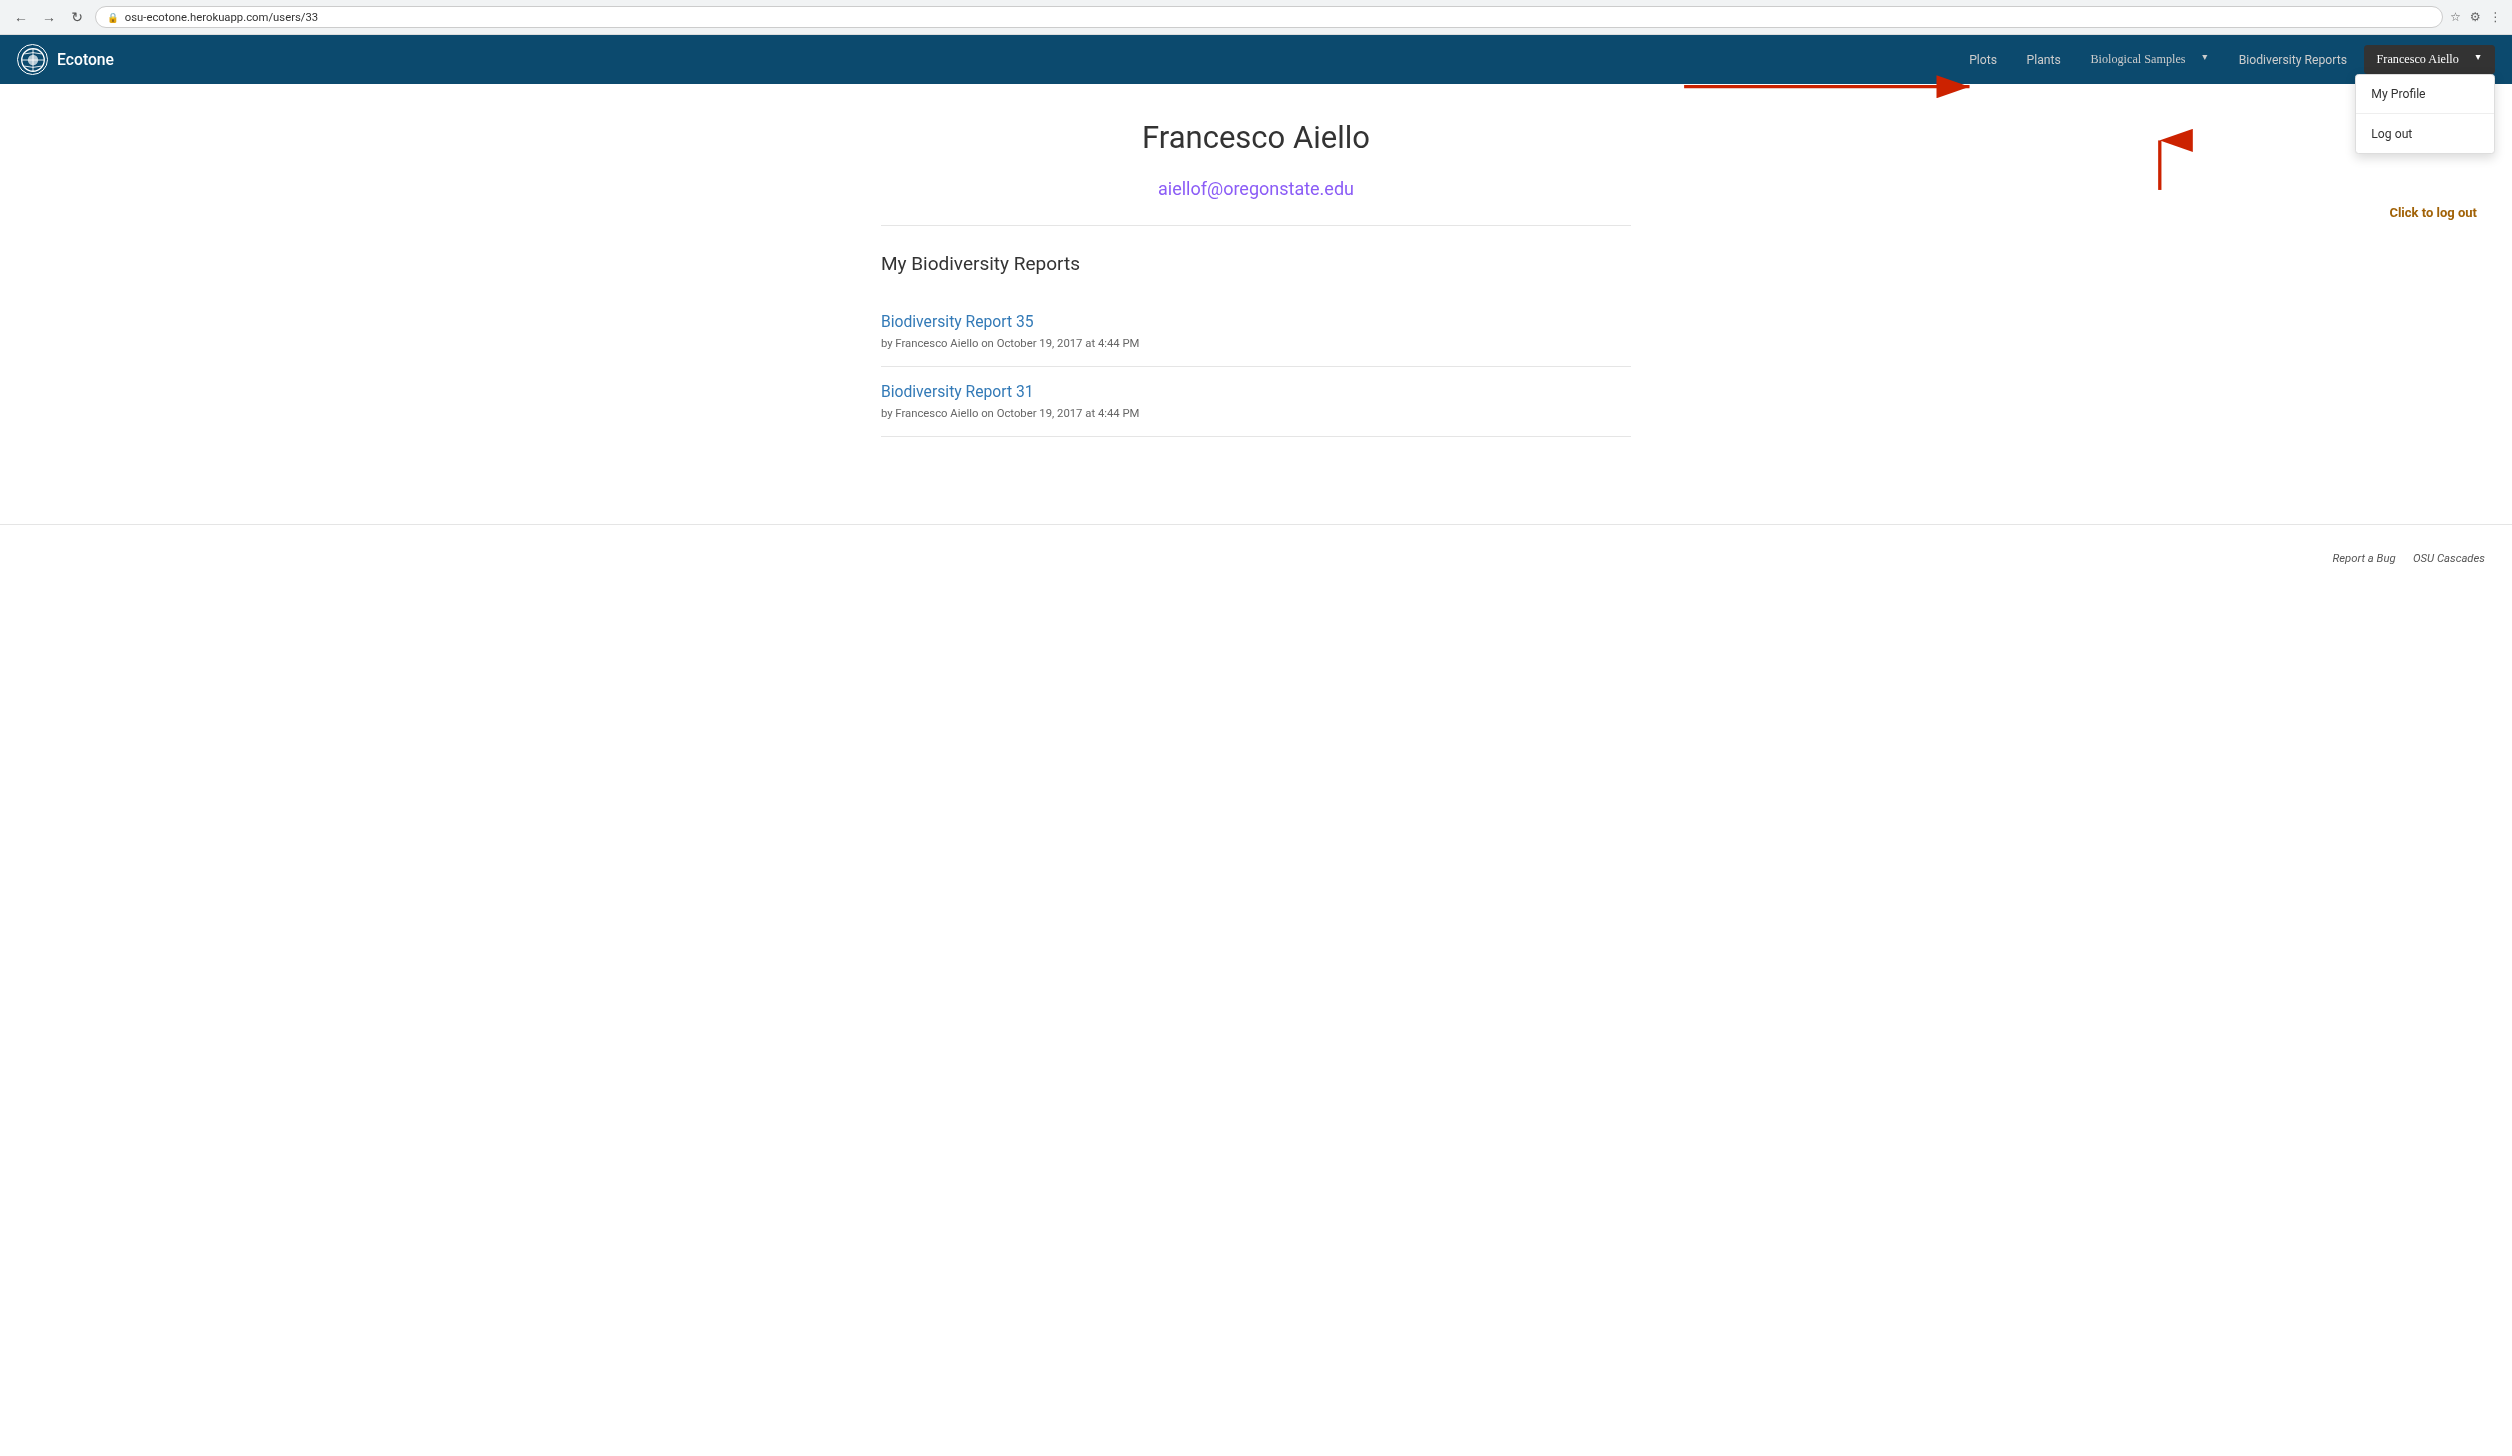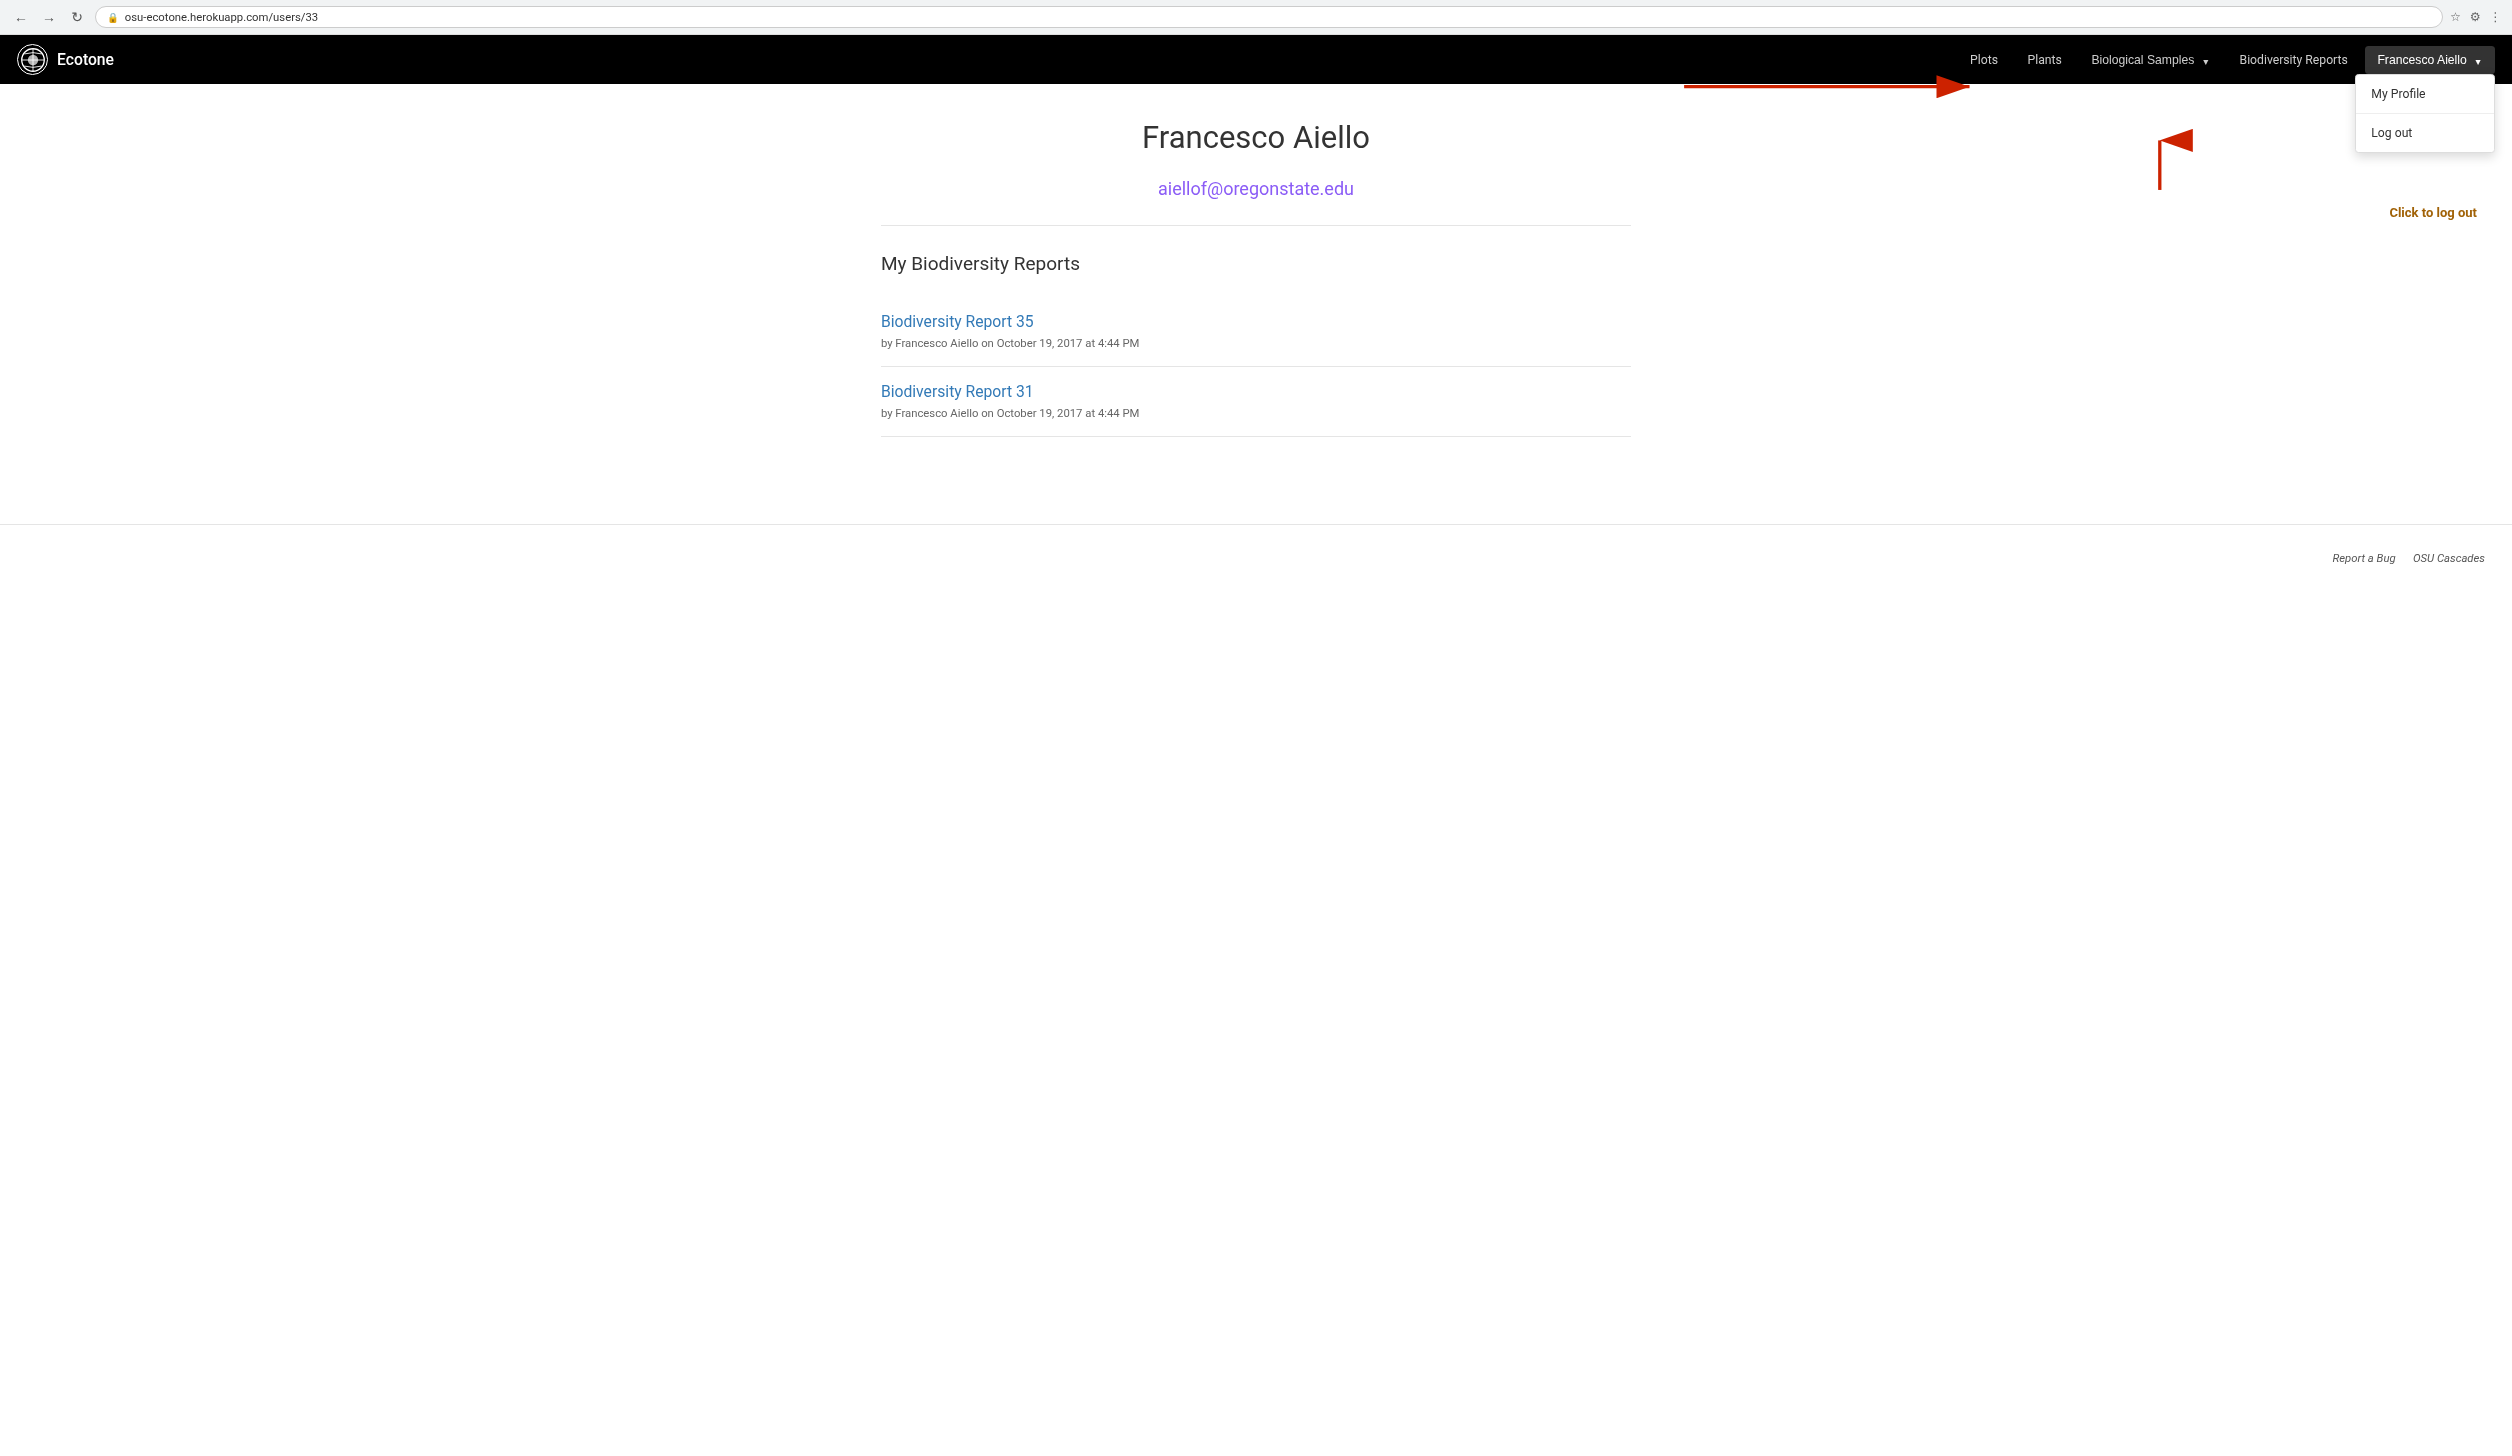--- a/index.html
+++ b/index.html
@@ -39,21 +39,21 @@
       gap: 5.2px;
     }
     .browser-lock-icon { color: #666; font-size: 9.6px; }
     .browser-url-text { color: #333; }
     .browser-right-icons {
       display: flex; align-items: center; gap: 8.7px; color: #666;
     }
 
     
     .navbar {
-      background: #000000;
+      background: #0c4a6e;
       display: flex;
       align-items: center;
       padding: 0 17.4px;
       height: 49px;
       position: relative;
     }
     .navbar-brand {
       display: flex;
       align-items: center;
       gap: 8.7px;
@@ -90,22 +90,23 @@
       align-items: center;
     }
     .nav-dropdown-toggle {
       color: #ccc;
       background: none;
       border: none;
       cursor: pointer;
       padding: 7px 12.2px;
       font-size: 12.2px;
       display: flex;
-      align-items: flex-end;
-      gap: 7px;
+      align-items: flex-start;
+      gap: 15px;
+      font-family: Liberation Serif, serif;
     }
     .nav-dropdown-active .nav-dropdown-toggle {
       background: #2a2a2a;
       color: #fff;
     }
     .caret { font-size: 8.7px; }
 
     .dropdown-menu {
       position: absolute;
       top: 100%;

